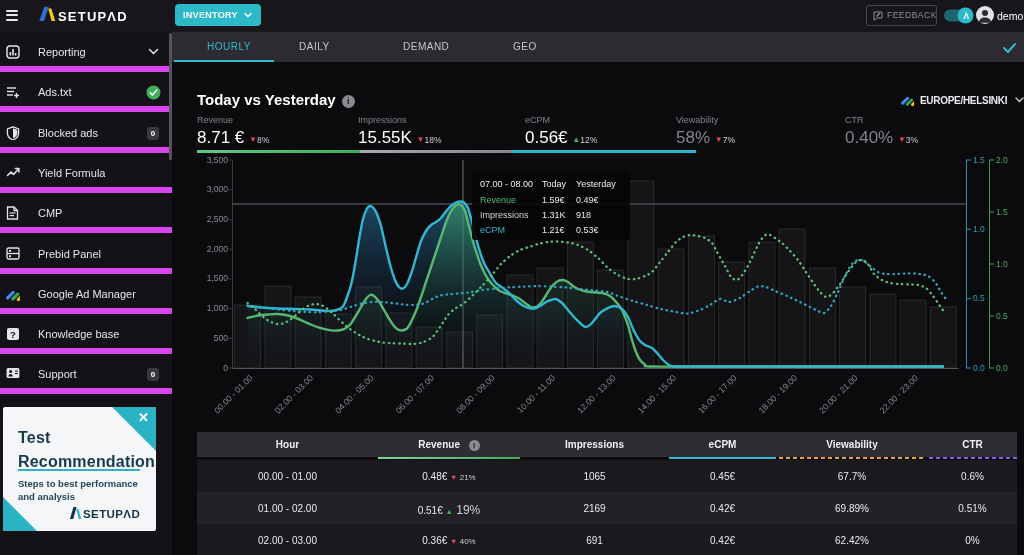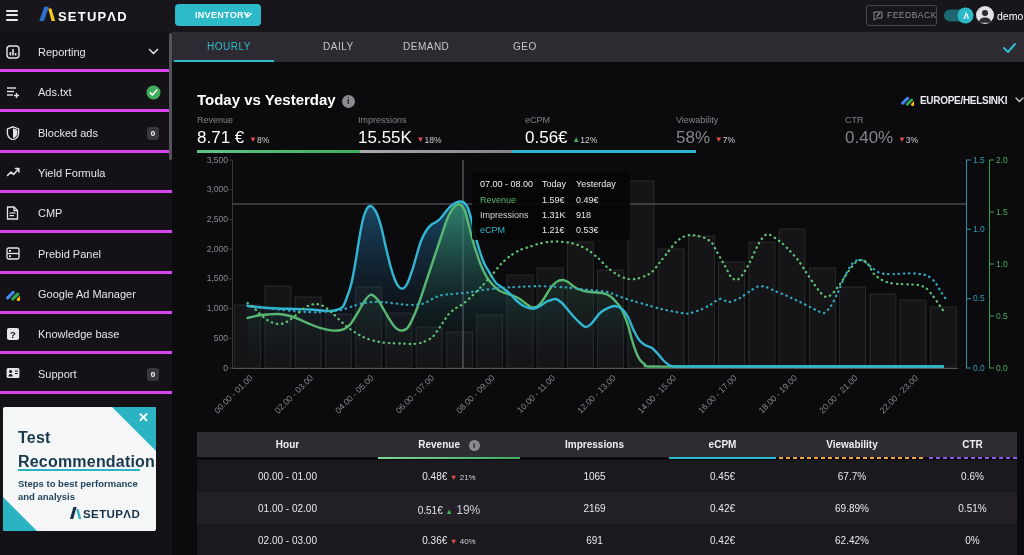--- a/index.html
+++ b/index.html
@@ -1,26 +1,26 @@
 <!DOCTYPE html>
 <html><head><meta charset="utf-8">
 <style>
 *{margin:0;padding:0;box-sizing:border-box}
 html,body{width:1024px;height:555px;overflow:hidden;background:#0b0a0d;font-family:"Liberation Sans",sans-serif;-webkit-font-smoothing:antialiased}
 .topbar{position:absolute;left:0;top:0;width:1024px;height:32px;background:#18161b;z-index:5}
 .burger{position:absolute;left:6px;top:10px;width:12px;height:11px}
 .burger span{display:block;height:1.8px;background:#e8e8ea;margin-bottom:2.6px;border-radius:1px}
 .logotext{position:absolute;left:58px;top:9px;color:#fff;font-size:13px;font-weight:bold;letter-spacing:1.2px}
-.inv-btn{position:absolute;left:175px;top:4px;width:86px;height:22px;background:#2cb9c8;border-radius:4px;color:#fff;font-size:9px;font-weight:bold;letter-spacing:0.3px;text-align:left;line-height:22px;padding-left:20px}
+.inv-btn{position:absolute;left:175px;top:4px;width:86px;height:22px;background:#2cb9c8;border-radius:4px;color:#fff;font-size:9px;font-weight:bold;letter-spacing:0.3px;text-align:left;line-height:22px;padding-left:8px}
 .inv-btn svg{position:absolute;right:9px;top:7px}
 .fb-btn{position:absolute;left:866px;top:5px;width:71px;height:21px;border:1px solid #49474d;border-radius:3px;color:#908e94;font-size:8.5px;letter-spacing:0.5px;line-height:19px;padding-left:20px}
 .avatar{position:absolute;left:976px;top:6px;width:18px;height:18px;border-radius:50%;background:#e2e2e5;overflow:hidden}
 .demo{position:absolute;left:997px;top:10px;color:#fff;font-size:10.5px}
 .sidebar{position:absolute;left:0;top:32px;width:172px;height:523px;background:#141216}
-.sitem{position:absolute;left:0;width:172px;height:40px;border-bottom:3px solid #d946ef;color:#e6e5e9;font-size:11px}
+.sitem{position:absolute;left:0;width:172px;height:40px;border-bottom:6px solid #d946ef;color:#e6e5e9;font-size:11px}
 .sitem .lbl{position:absolute;left:38px;top:14px}
 .sitem .ic{position:absolute;left:6px;top:13px}
 .badge{position:absolute;left:147px;top:14px;width:12px;height:13px;background:#3a383f;border-radius:3px;color:#fff;font-size:8px;font-weight:bold;text-align:center;line-height:13px}
 .scrollthumb{position:absolute;left:169px;top:1px;width:3px;height:127px;background:#55535a;border-radius:2px}
 .card{position:absolute;left:3px;top:375px;width:153px;height:124px;background:#f4f6f7;border-radius:2px;overflow:hidden}
 .card .tri-tr{position:absolute;right:0;top:0;width:0;height:0;border-left:44px solid transparent;border-top:44px solid #2cb3c3}
 .card .tri-bl{position:absolute;left:0;bottom:0;width:0;height:0;border-right:34px solid transparent;border-bottom:34px solid #2cb3c3}
 .card .x{position:absolute;right:7px;top:3px;color:#fff;font-size:13px;font-weight:bold}
 .card h3{position:absolute;left:15px;top:19px;color:#17394e;font-size:16px;line-height:24px;letter-spacing:0.2px}
 .card hr{position:absolute;left:15px;top:62px;width:122px;border:none;border-top:2px solid #2cb3c3}
@@ -182,21 +182,21 @@
     <svg class="clogo" width="80" height="14" viewBox="0 0 80 14">
       <polygon points="4.4,1 7.6,1 4.2,13 1,13" fill="#16324a"></polygon>
       <polygon points="7.3,3 9.5,3 12.2,13 9.7,13" fill="#2cb3c3"></polygon>
       <text x="14" y="12" font-size="11.5" font-weight="bold" fill="#16324a" letter-spacing="0.4">SETUPΛD</text>
     </svg>
   </div>
 </div>
 <div class="main">
   <div class="tabbar">
     <div class="tab active" style="left:35px">HOURLY</div>
-    <div class="tab" style="left:151px">DAILY</div>
+    <div class="tab" style="left:127px">DAILY</div>
     <div class="tab" style="left:231px">DEMAND</div>
     <div class="tab" style="left:341px">GEO</div>
     <div class="tabline"></div>
     <svg class="tabcheck" width="15" height="15" viewBox="0 0 15 15">
         <path d="M2 8l4 4 7-8" stroke="#2fbccb" stroke-width="2" fill="none" stroke-linecap="round" stroke-linejoin="round"></path>
       </svg>
   </div>
   <div class="hdr">Today vs Yesterday<span class="info-i">i</span></div>
   <div class="tz"><svg width="13" height="13" viewBox="0 0 13 13" style="vertical-align:-2px;margin-right:6px">
     <rect x="-1" y="4.2" width="10" height="3" rx="1.5" transform="rotate(-45 6.5 6.5)" fill="#4285f4"></rect>

